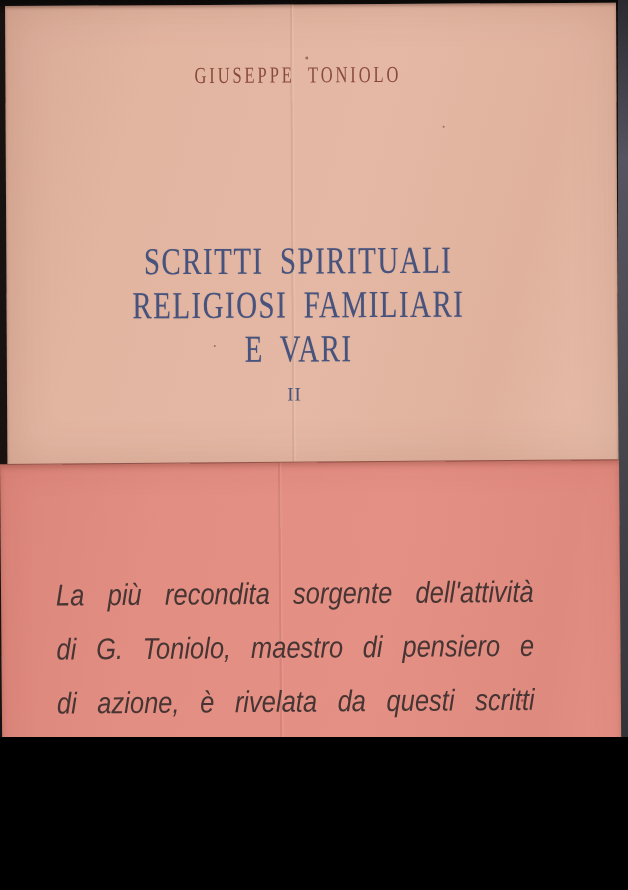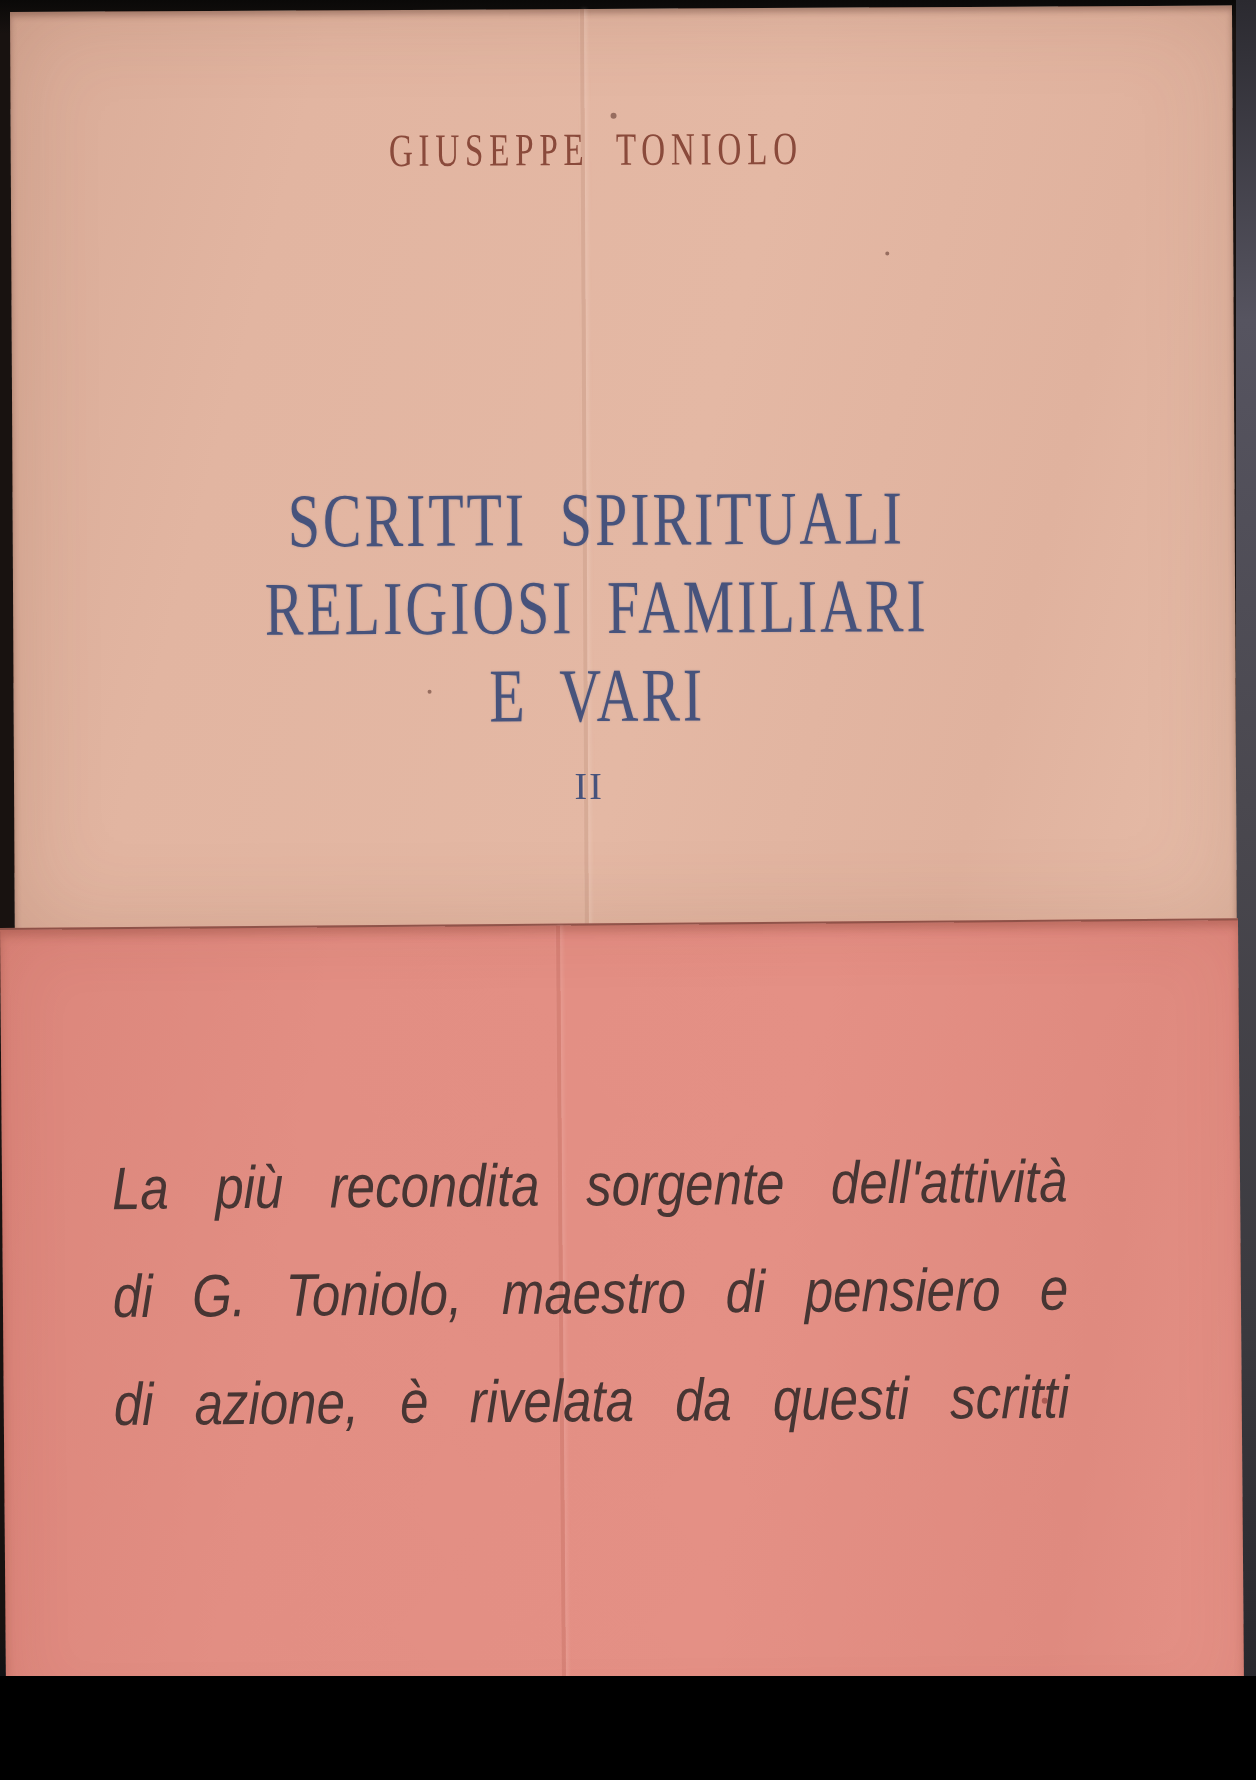--- a/index.html
+++ b/index.html
@@ -1,18 +1,18 @@
 <!DOCTYPE html>
 <html style="--color-cover: #e2b5a1; --color-band: #e28e83; --color-bottom-edge: #ecc7ab; --color-title-text: #47537c; --color-author-text: #8a4a3b; --color-band-text: #473533; --color-backdrop: #181210;"><head>
 <meta charset="utf-8">
 <style>
   html, body { margin: 0; padding: 0; background: #000; }
   .photo {
     position: relative;
-    width: 628px; height: 838px;
+    width: 628px; height: 737px;
     overflow: hidden;
     background: linear-gradient(180deg, #0a0908 0%, #181210 2%, #181210 97%, #101114 100%);
     font-family: "Liberation Serif", serif;
   }
   
   .backdrop-strip {
     position: absolute; top: 0; left: 618px; width: 10px; height: 890px;
     background: linear-gradient(180deg, #2b2a30 0%, #565460 18%, #4a484f 45%, #3a393e 75%, #232227 100%);
   }
   

